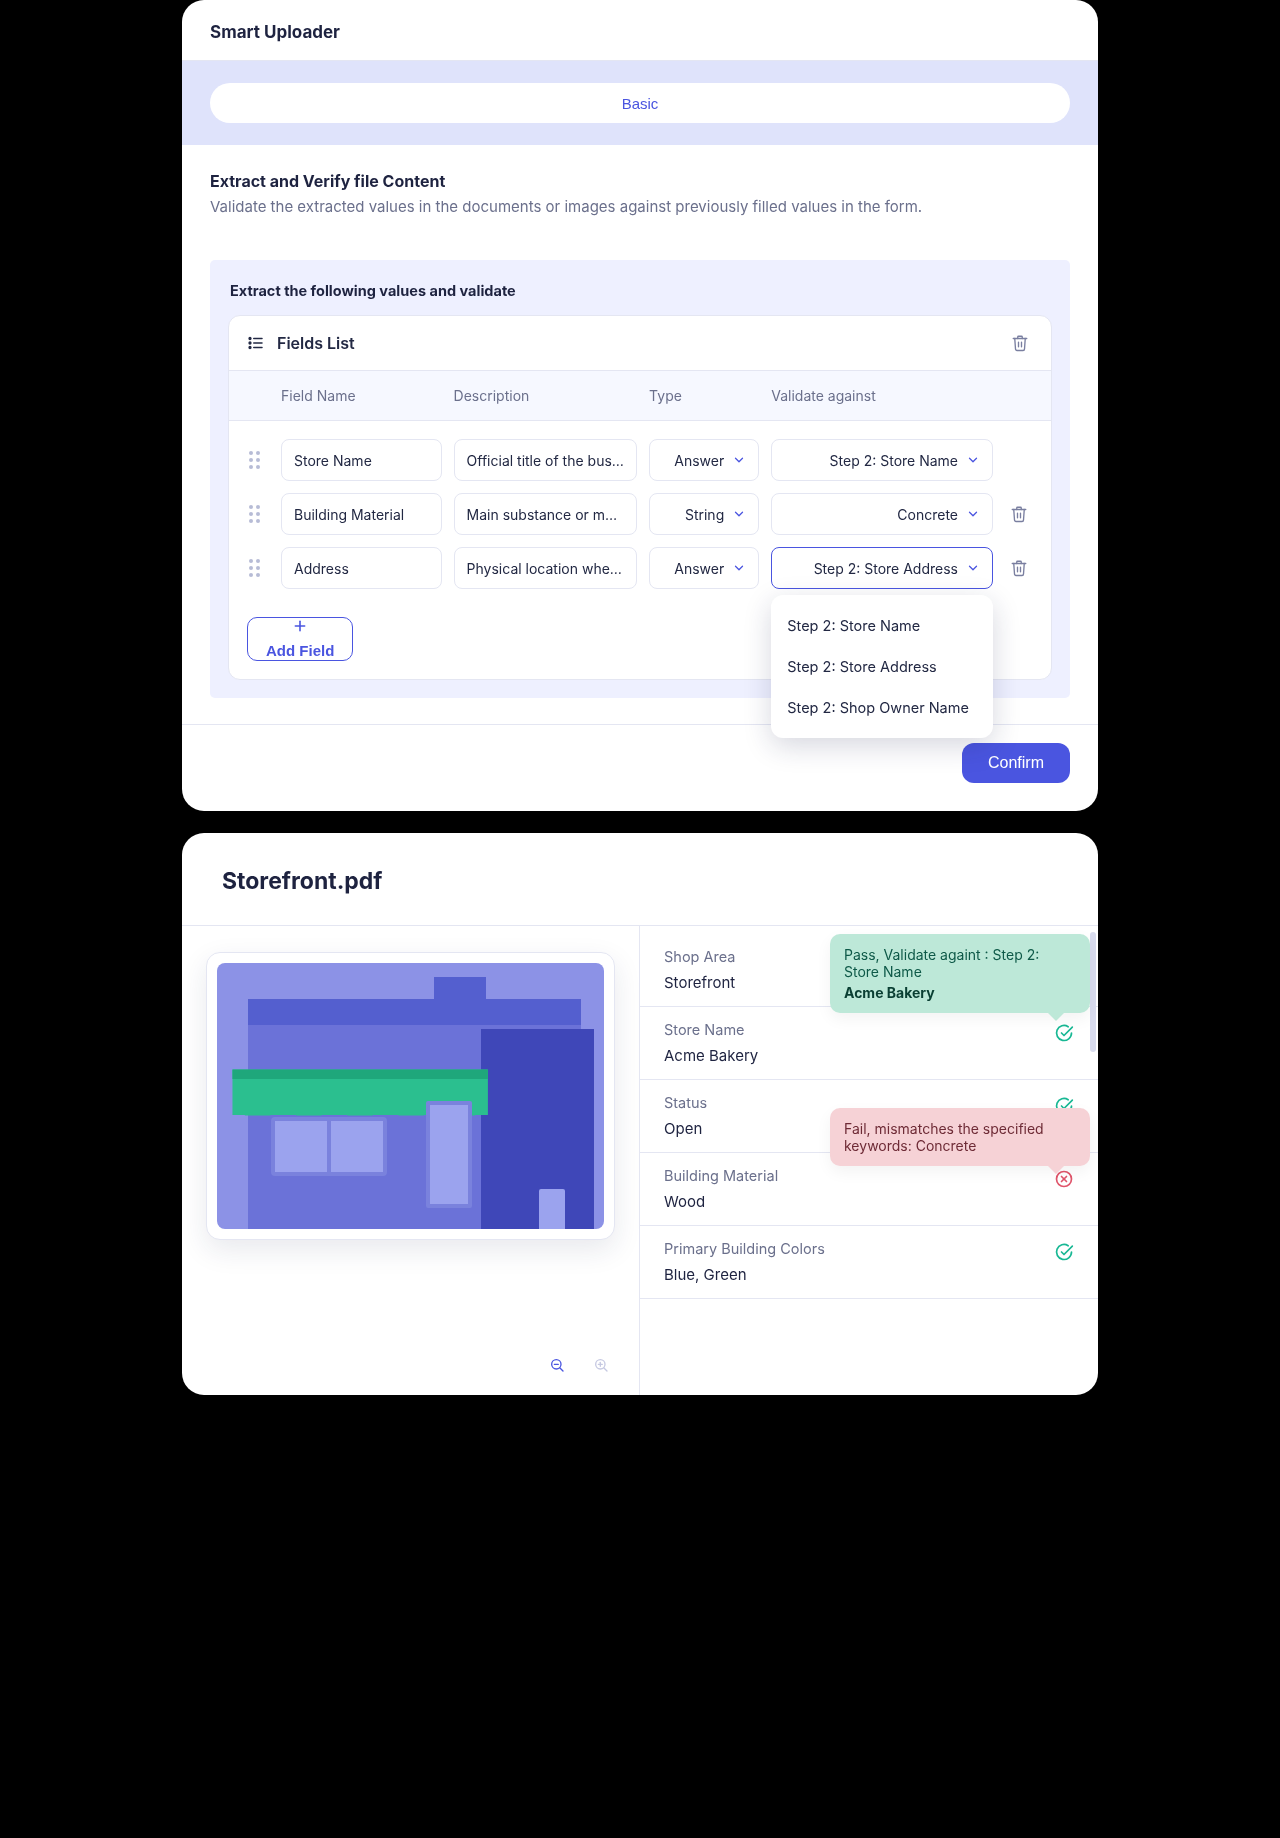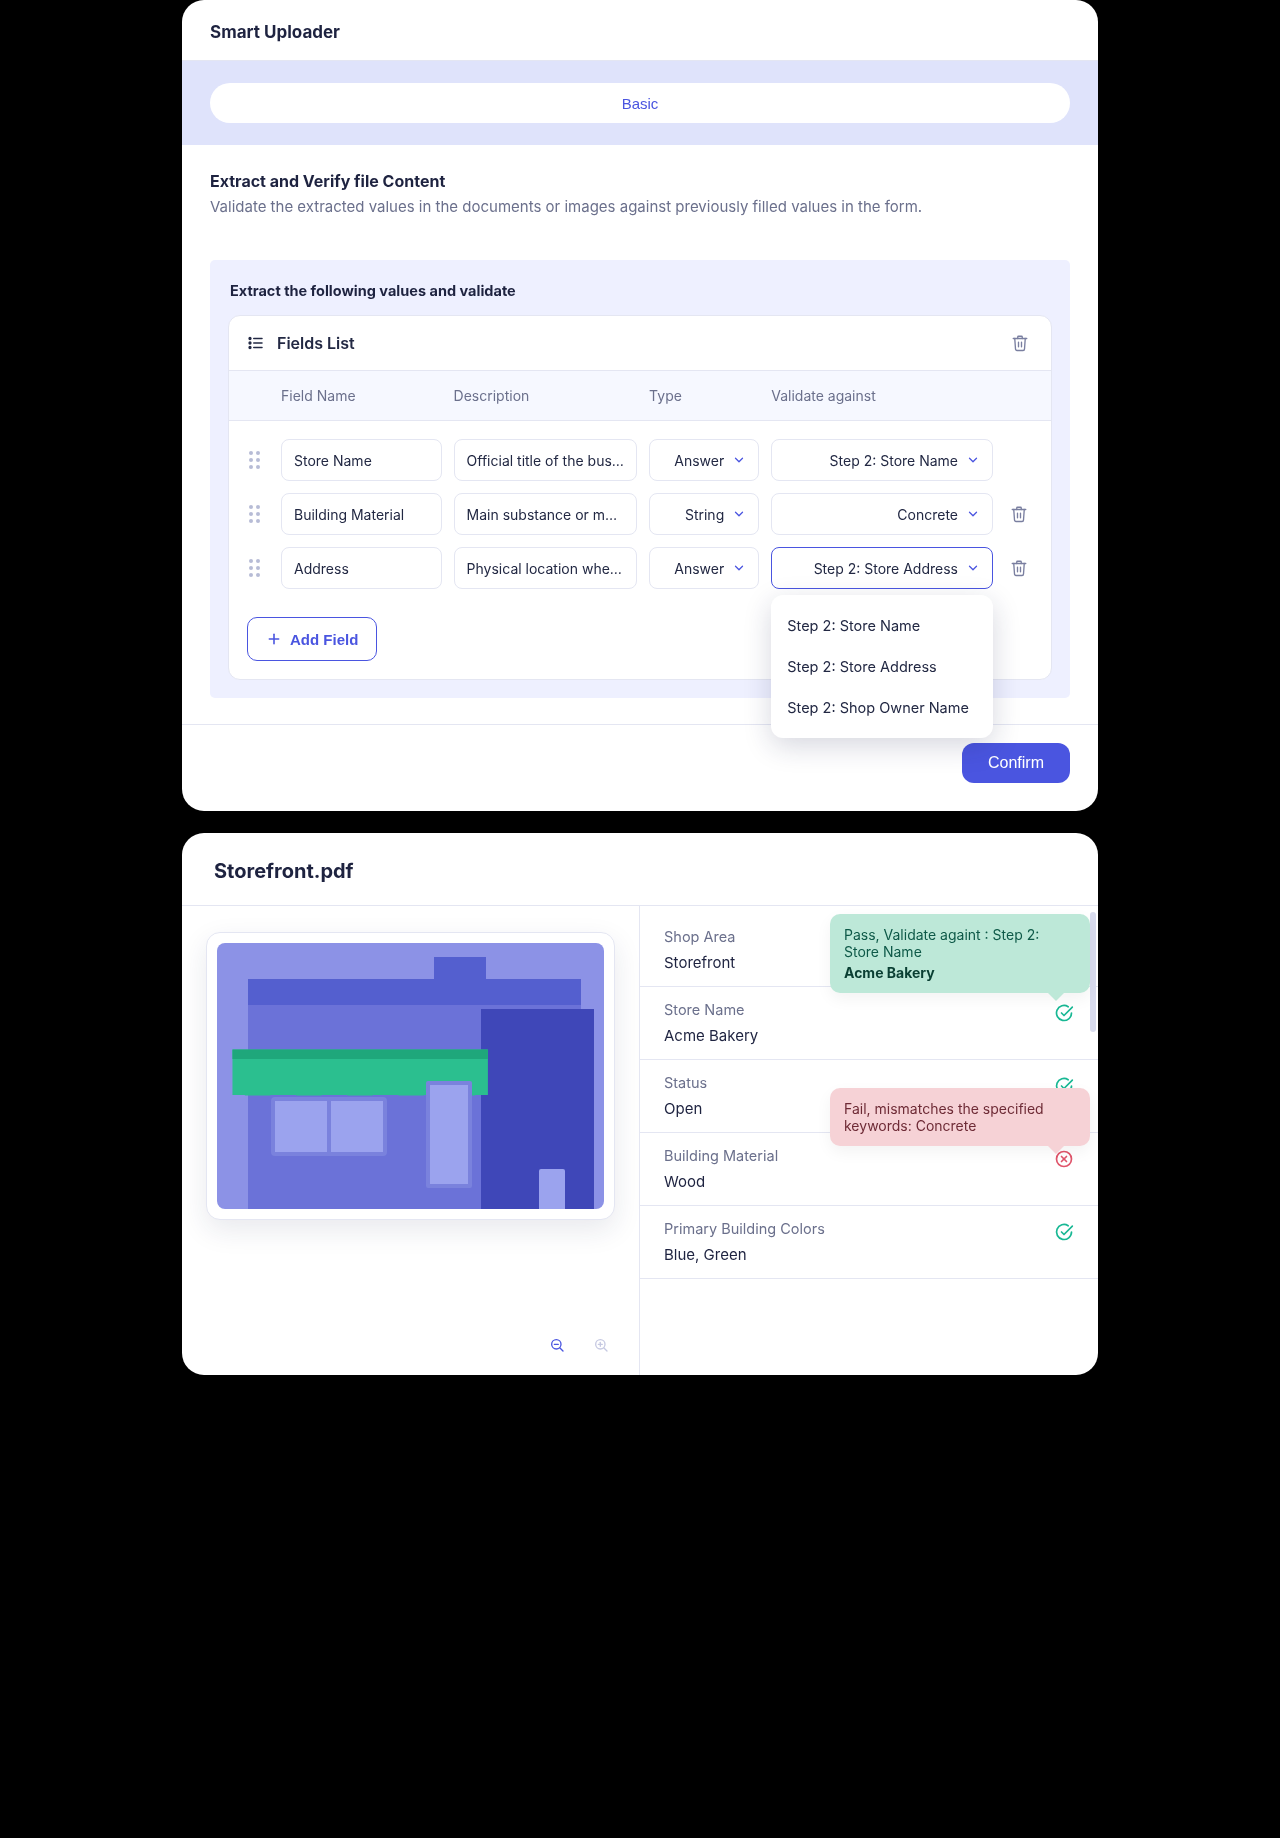--- a/index.html
+++ b/index.html
@@ -145,37 +145,37 @@
     padding:10px 0;
   }
   .dropdown div{
     padding:12px 16px;font-size:14.5px;color:#222843;cursor:pointer;
   }
 
   .add-row{padding:10px 18px 18px}
   .add-field{
     display:inline-flex;align-items:center;gap:8px;height:44px;
     border:1.5px solid var(--primary);background:#fff;color:var(--primary);
-    border-radius:10px;padding:0 18px;font-size:15px;font-weight:600;cursor:pointer;
+    border-radius:10px;padding:0 18px;font-size:15px;font-weight:600;cursor:pointer;flex-direction:column;
   }
 
   .confirm-bar{
     display:flex;justify-content:flex-end;
     padding:18px 28px 28px;
     border-top:1px solid var(--line);
     margin-top:10px;
   }
   .confirm{
     background:var(--primary);color:#fff;border:none;border-radius:12px;
     height:40px;padding:0 26px;font-size:16px;cursor:pointer;
   }
 
   
   .doc-header{padding:22px 28px 18px}
-  .doc-header h1{margin:4px;font-size:20px;font-weight:700;color:#1e2340}
+  .doc-header h1{margin:12px;font-size:23px;font-weight:700;color:#1e2340}
   .split{display:grid;grid-template-columns:1fr 1fr;border-top:1px solid var(--line);min-height:470px}
   .left-pane{border-right:1px solid var(--line);padding:26px 24px 16px;position:relative;display:flex;flex-direction:column}
   .thumb{
     border:1px solid var(--line);border-radius:14px;background:#fff;
     box-shadow:0 10px 28px rgba(30,36,80,.10);
     padding:10px;aspect-ratio:1.42/1;
   }
   .thumb .art{
     width:100%;height:100%;border-radius:8px;background:#8c92e6;position:relative;overflow:hidden;
   }

